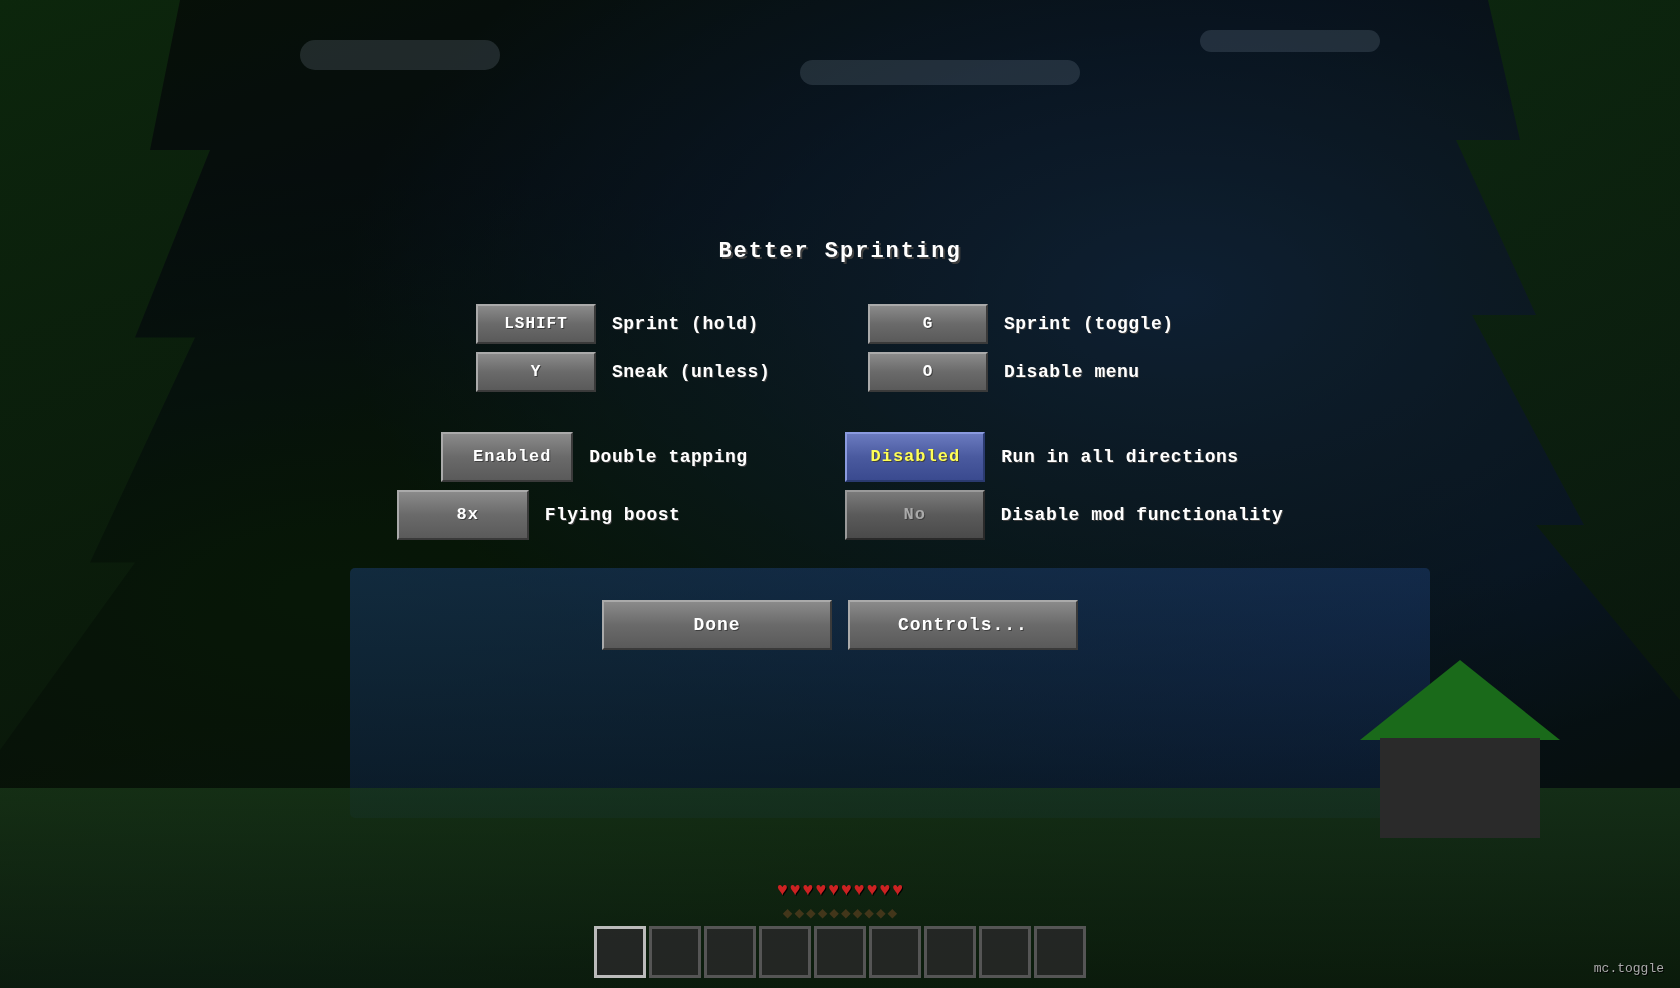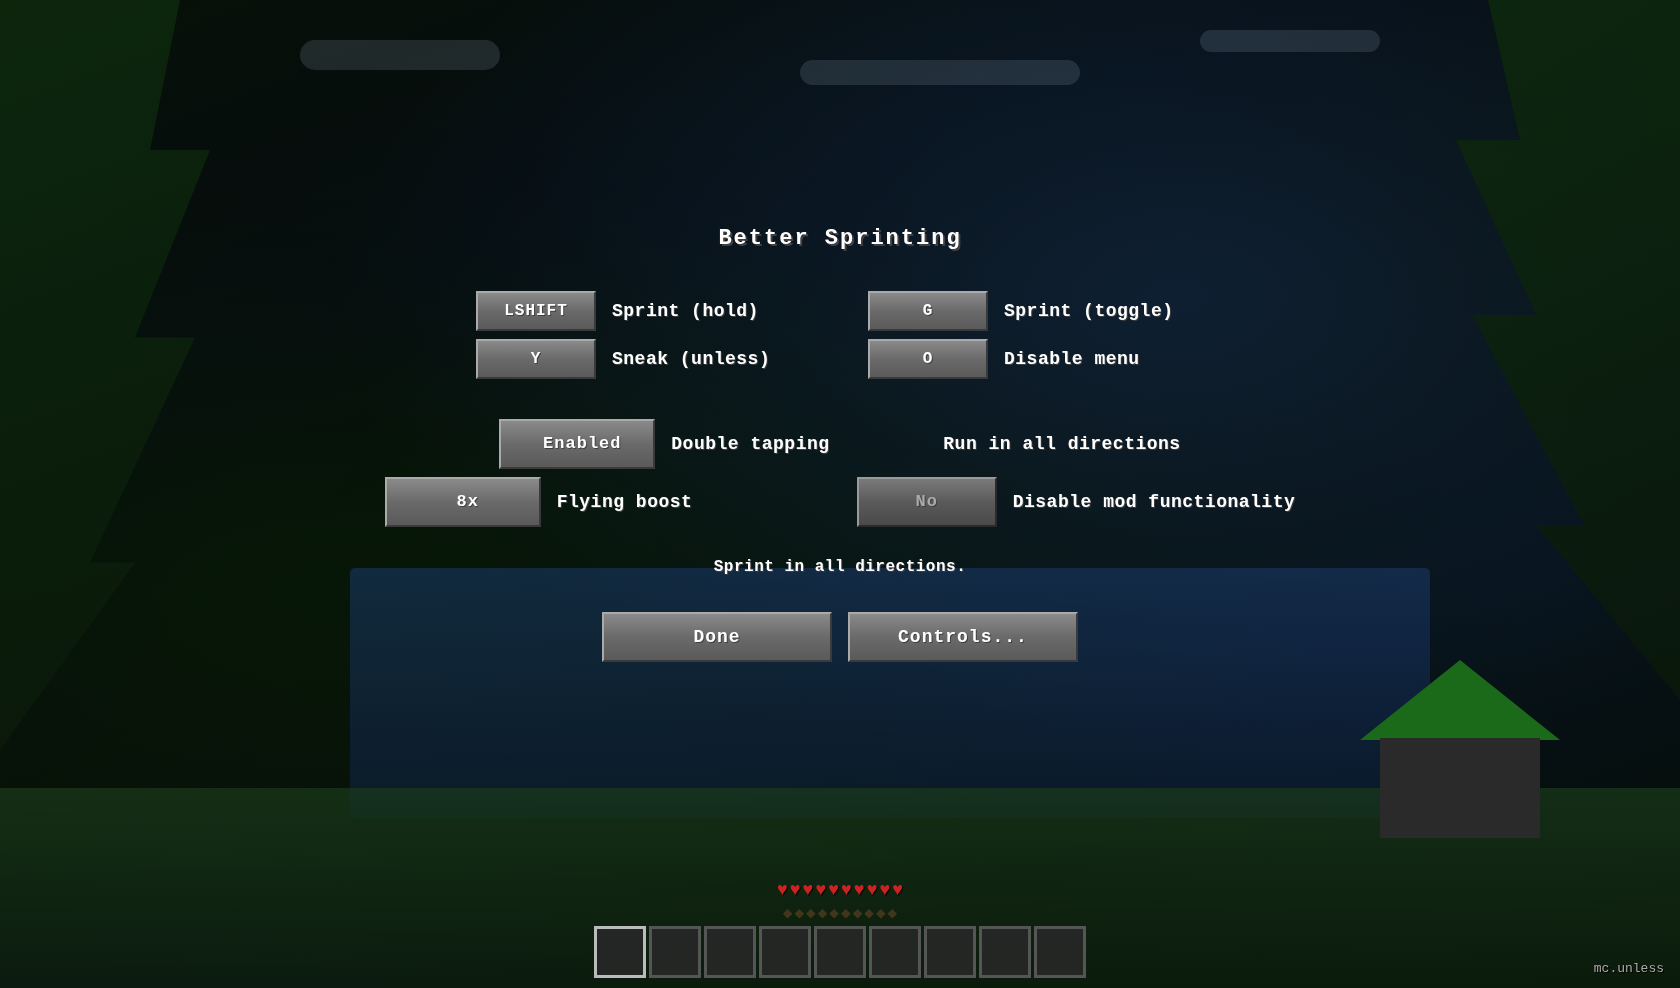--- a/index.html
+++ b/index.html
@@ -128,21 +128,21 @@
       background: linear-gradient(180deg, #8a8a8a 0%, #6a6a6a 50%, #5a5a5a 100%);
       border-top: 2px solid #aaaaaa;
       border-left: 2px solid #aaaaaa;
       border-right: 2px solid #3a3a3a;
       border-bottom: 2px solid #3a3a3a;
       color: #ffffff;
     }
 
     
     .toggle-button-gray {
-      width: 156px;
+      width: 132px;
       height: 50px;
       background: linear-gradient(180deg, #8a8a8a 0%, #6a6a6a 50%, #5a5a5a 100%);
       border-top: 2px solid #aaaaaa;
       border-left: 2px solid #aaaaaa;
       border-right: 2px solid #3a3a3a;
       border-bottom: 2px solid #3a3a3a;
       color: #ffffff;
       font-size: 17px;
       padding-left: 10px;
     }
@@ -356,20 +356,21 @@
 
     <div class="settings-row">
       <div class="settings-pair">
 
         <div class="row-item">
           <button class="mc-button toggle-button-gray">Enabled</button>
           <span class="setting-label mc-text">Double tapping</span>
         </div>
 
         <div class="row-item" style="margin-left:40px;">
+          <button class="mc-button toggle-button-blue">Disabled</button>
           <span class="setting-label mc-text">Run in all directions</span>
         </div>
       </div>
     </div>
 
     <div class="settings-row">
       <div class="settings-pair">
 
         <div class="row-item">
           <button class="mc-button toggle-button-gray">8x</button>
@@ -377,21 +378,20 @@
         </div>
 
         <div class="row-item" style="margin-left:40px;padding-left:44px;">
           <button class="mc-button toggle-button-no">No</button>
           <span class="setting-label mc-text">Disable mod functionality</span>
         </div>
       </div>
     </div>
 
     <div class="description-area">
-      <div class="description-text">Sprint in all directions.</div>
     </div>
 
     <div class="bottom-buttons">
       <button class="bottom-btn">Done</button>
       <button class="bottom-btn">Controls...</button>
     </div>
 
   </div>
 </div>
 
@@ -429,13 +429,13 @@
     <div class="hotbar-slot" style="width:52px;height:52px;background:rgba(40,40,40,0.85);border:3px solid #555;"></div>
     <div class="hotbar-slot" style="width:52px;height:52px;background:rgba(40,40,40,0.85);border:3px solid #555;"></div>
     <div class="hotbar-slot" style="width:52px;height:52px;background:rgba(40,40,40,0.85);border:3px solid #555;"></div>
     <div class="hotbar-slot" style="width:52px;height:52px;background:rgba(40,40,40,0.85);border:3px solid #555;"></div>
     <div class="hotbar-slot" style="width:52px;height:52px;background:rgba(40,40,40,0.85);border:3px solid #555;"></div>
     <div class="hotbar-slot" style="width:52px;height:52px;background:rgba(40,40,40,0.85);border:3px solid #555;"></div>
     <div class="hotbar-slot" style="width:52px;height:52px;background:rgba(40,40,40,0.85);border:3px solid #555;"></div>
   </div>
 </div>
 
-<div class="watermark">mc.unless</div>
+<div class="watermark">mc.toggle</div>
 
 </body></html>

